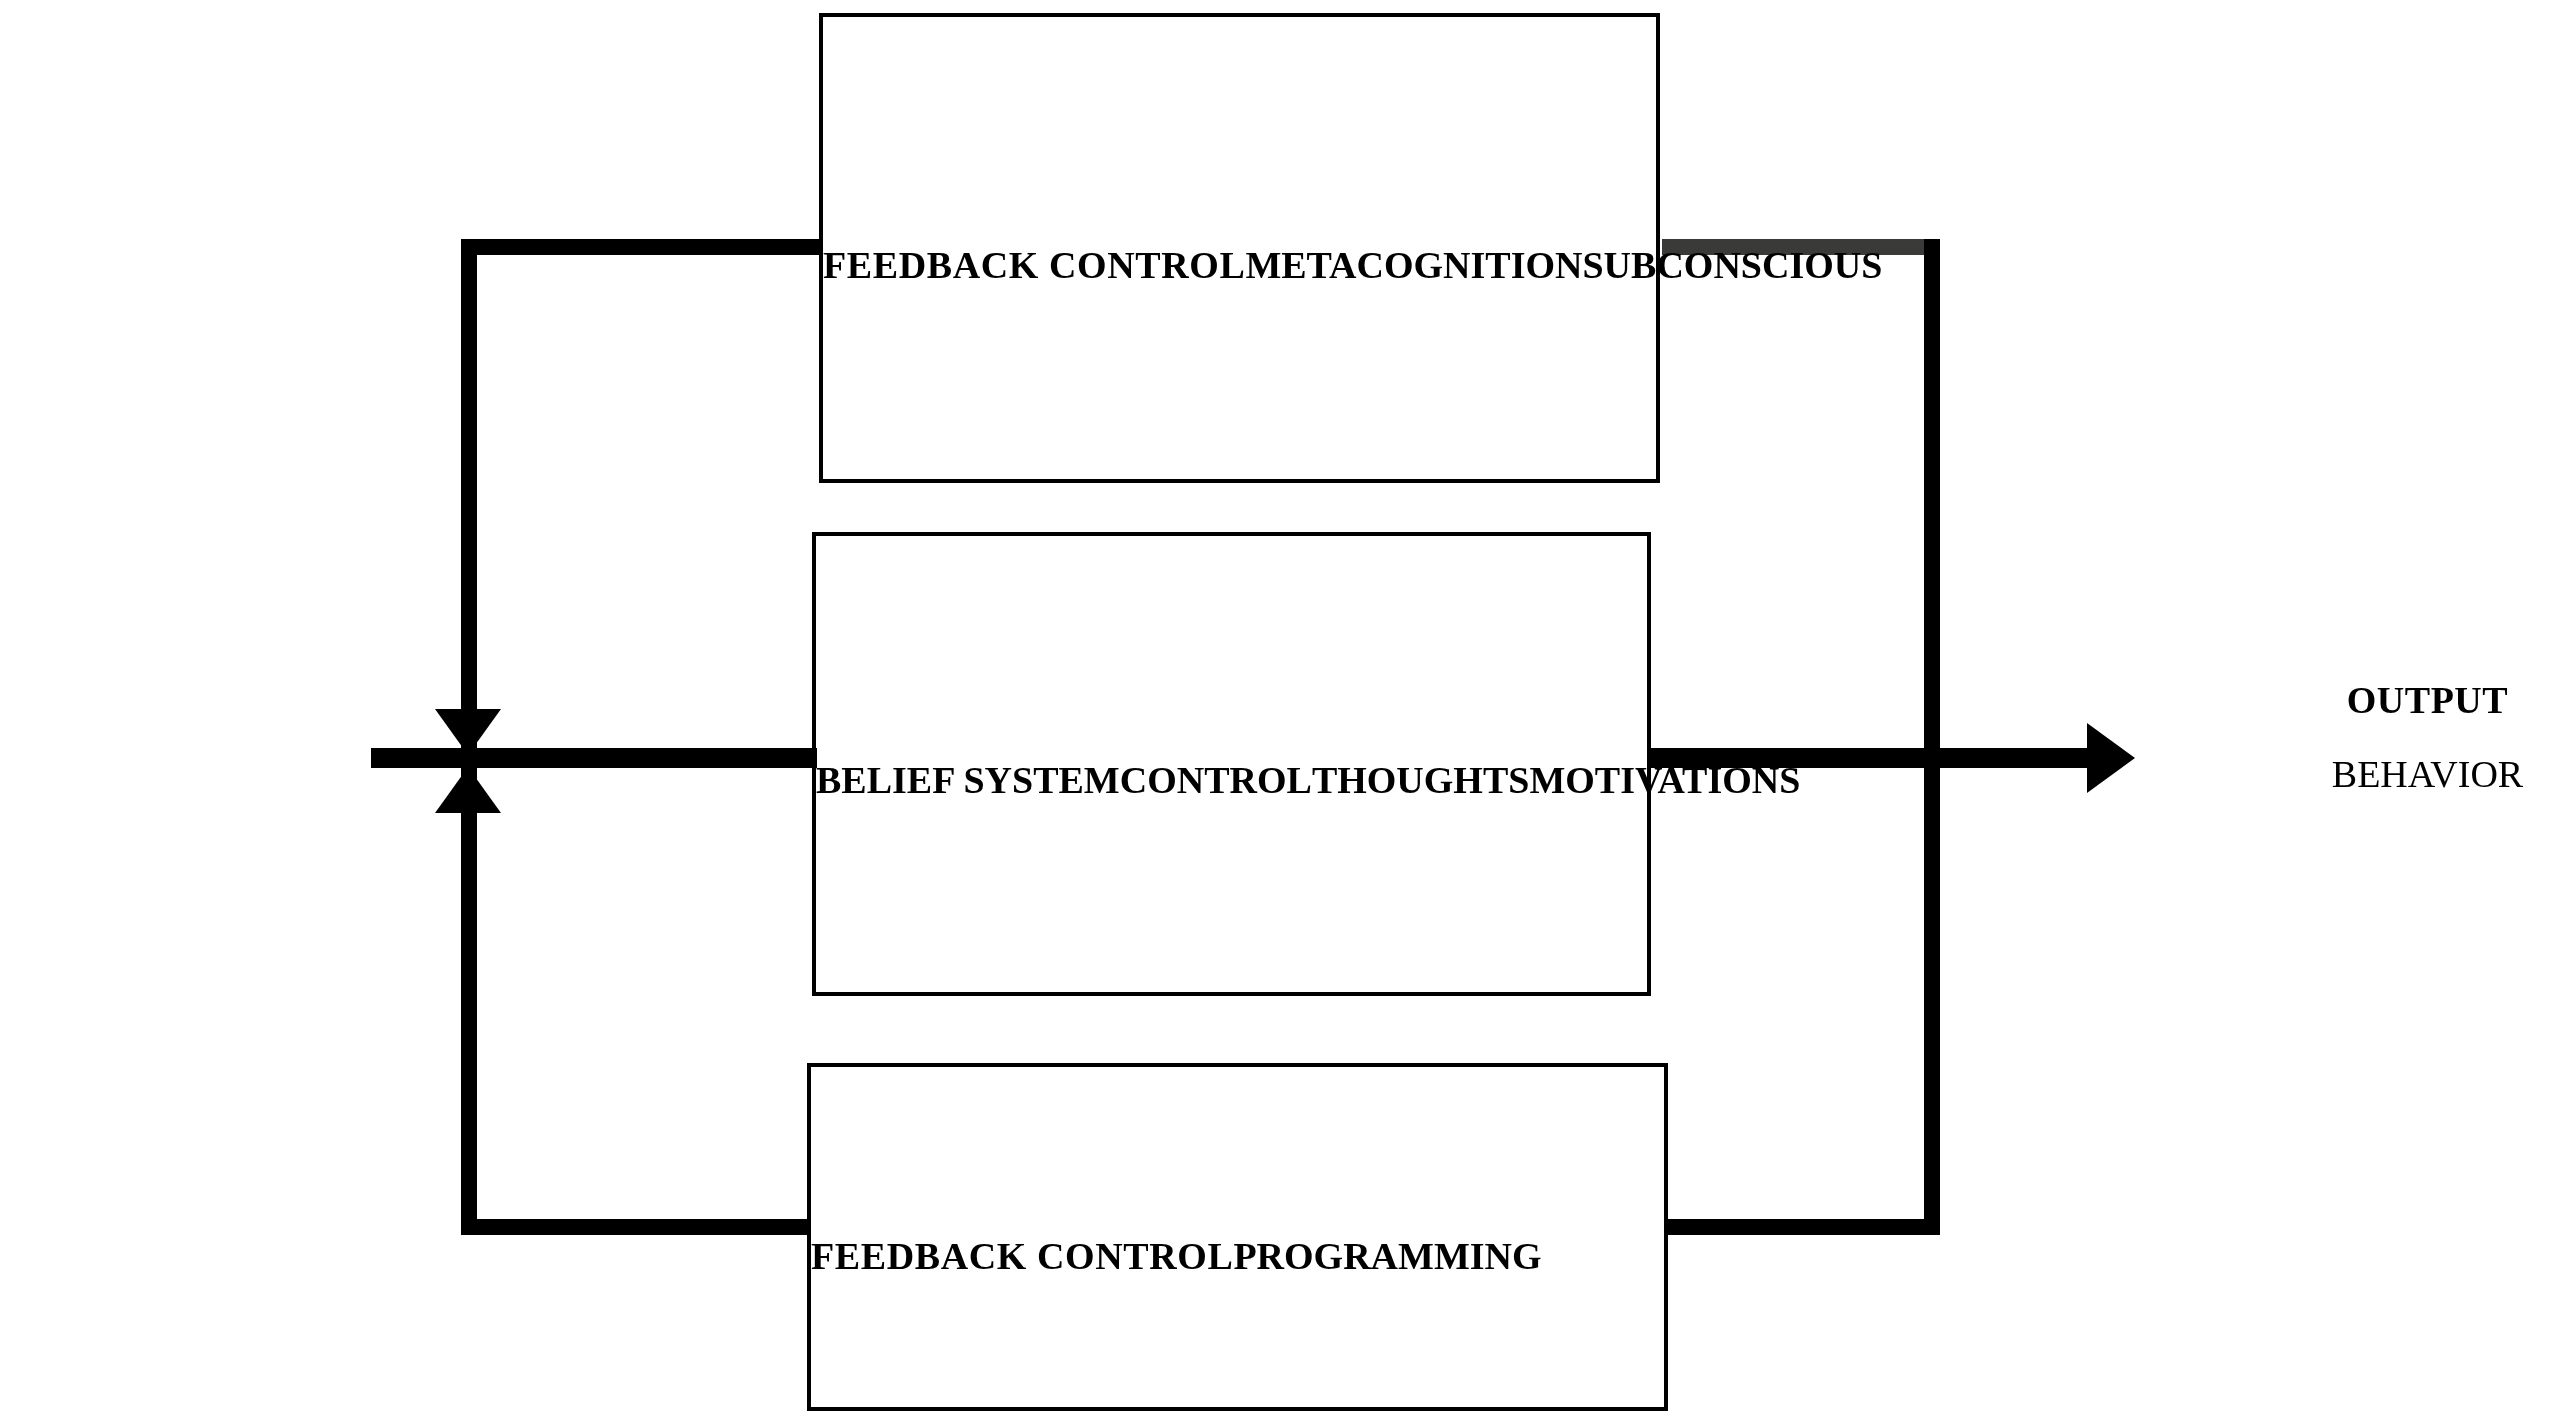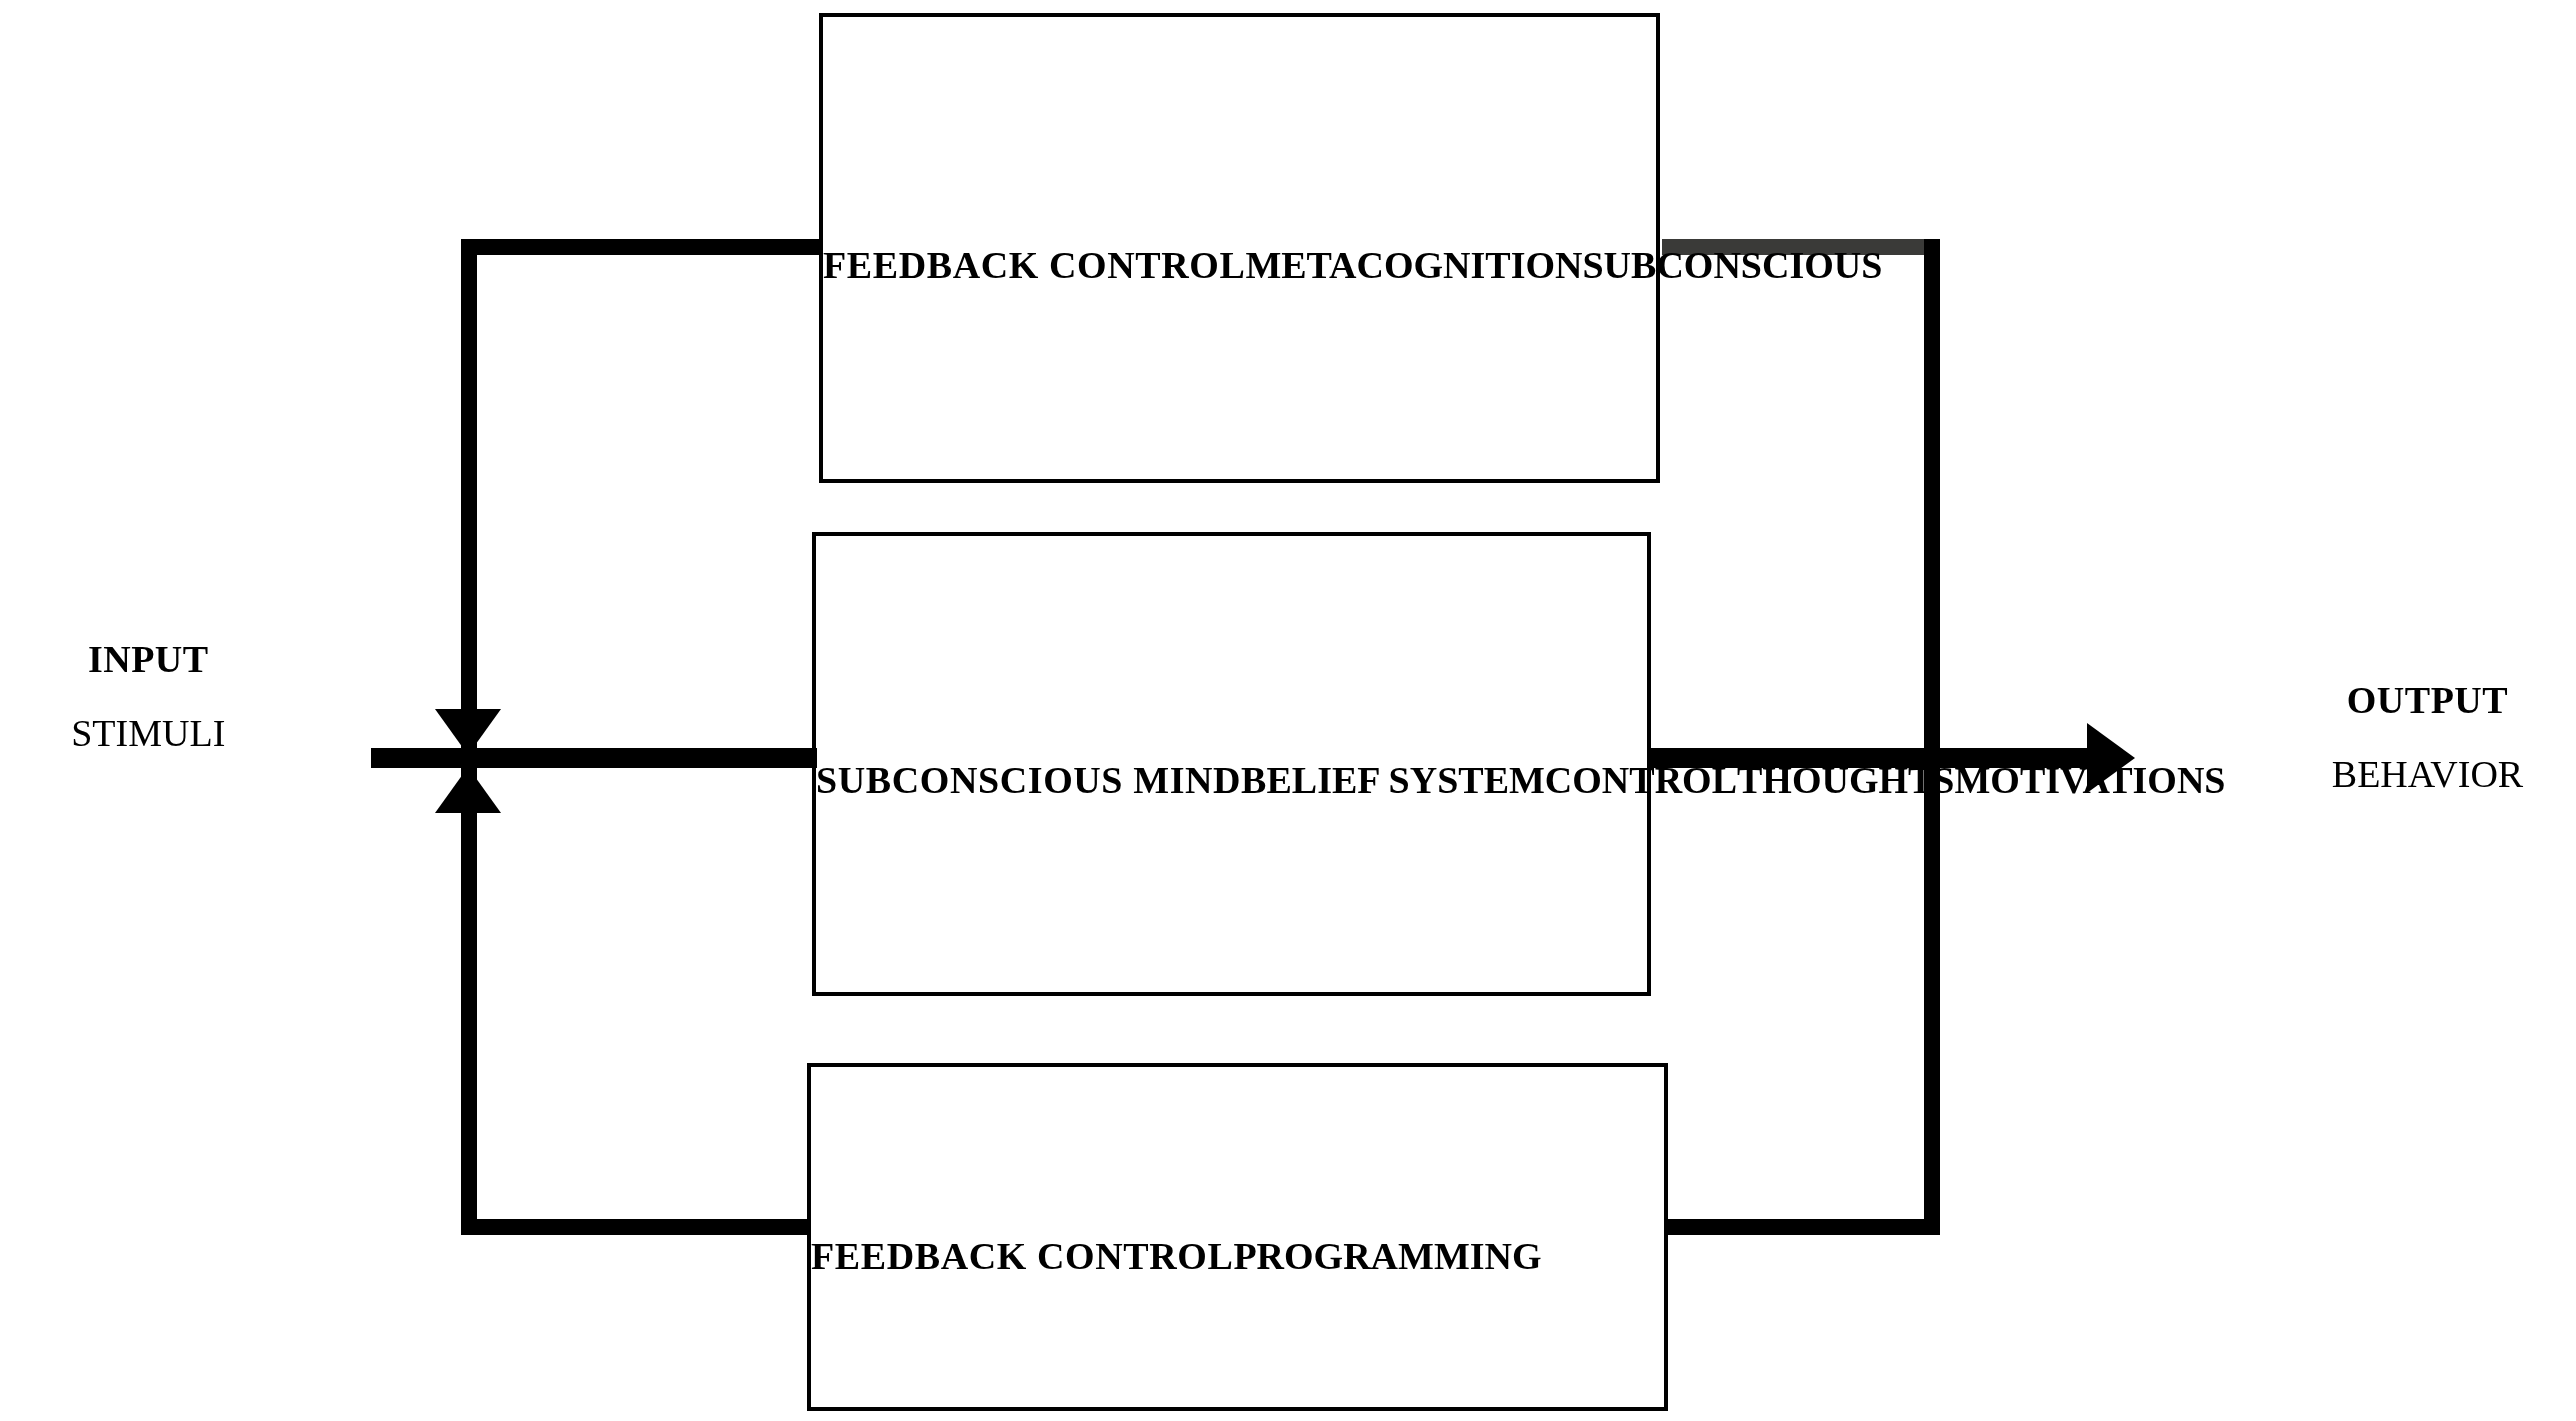--- a/index.html
+++ b/index.html
@@ -125,24 +125,20 @@
     border-top: 35px solid transparent;
     border-bottom: 35px solid transparent;
     border-left: 48px solid #000000;
   }
 </style>
 </head>
 <body>
 
 <div id="stage">
 
-  <div class="side-label" id="label-input">
-    <span class="title">INPUT</span>
-    <span class="sub">STIMULI</span>
-  </div>
 
   <div class="side-label" id="label-output">
     <span class="title">OUTPUT</span>
     <span class="sub">BEHAVIOR</span>
   </div>
 
   <div class="wire wire-gray" style="left:1662px; top:239px; width:278px; height:16px;"></div>
 
   <div class="wire" style="left:1924px; top:239px; width:16px; height:995px;"></div>
 
@@ -167,21 +163,20 @@
 
   <div class="node-box" id="box-conscious">
     <div class="box-heading">FEEDBACK CONTROL</div>
     <div class="gap-sm"></div>
     <div class="gap-md"></div>
     <div class="box-line">METACOGNITION</div>
     <div class="box-line">SUBCONSCIOUS</div>
   </div>
 
   <div class="node-box" id="box-subconscious">
-    <div class="box-heading">SUBCONSCIOUS MIND</div>
     <div class="gap-lg"></div>
     <div class="box-line">BELIEF SYSTEM</div>
     <div class="box-line">CONTROL</div>
     <div class="box-line">THOUGHTS</div>
     <div class="box-line">MOTIVATIONS</div>
   </div>
 
   <div class="node-box" id="box-vrnlp">
     <div class="box-heading">FEEDBACK CONTROL</div>
     <div class="gap-md"></div>

